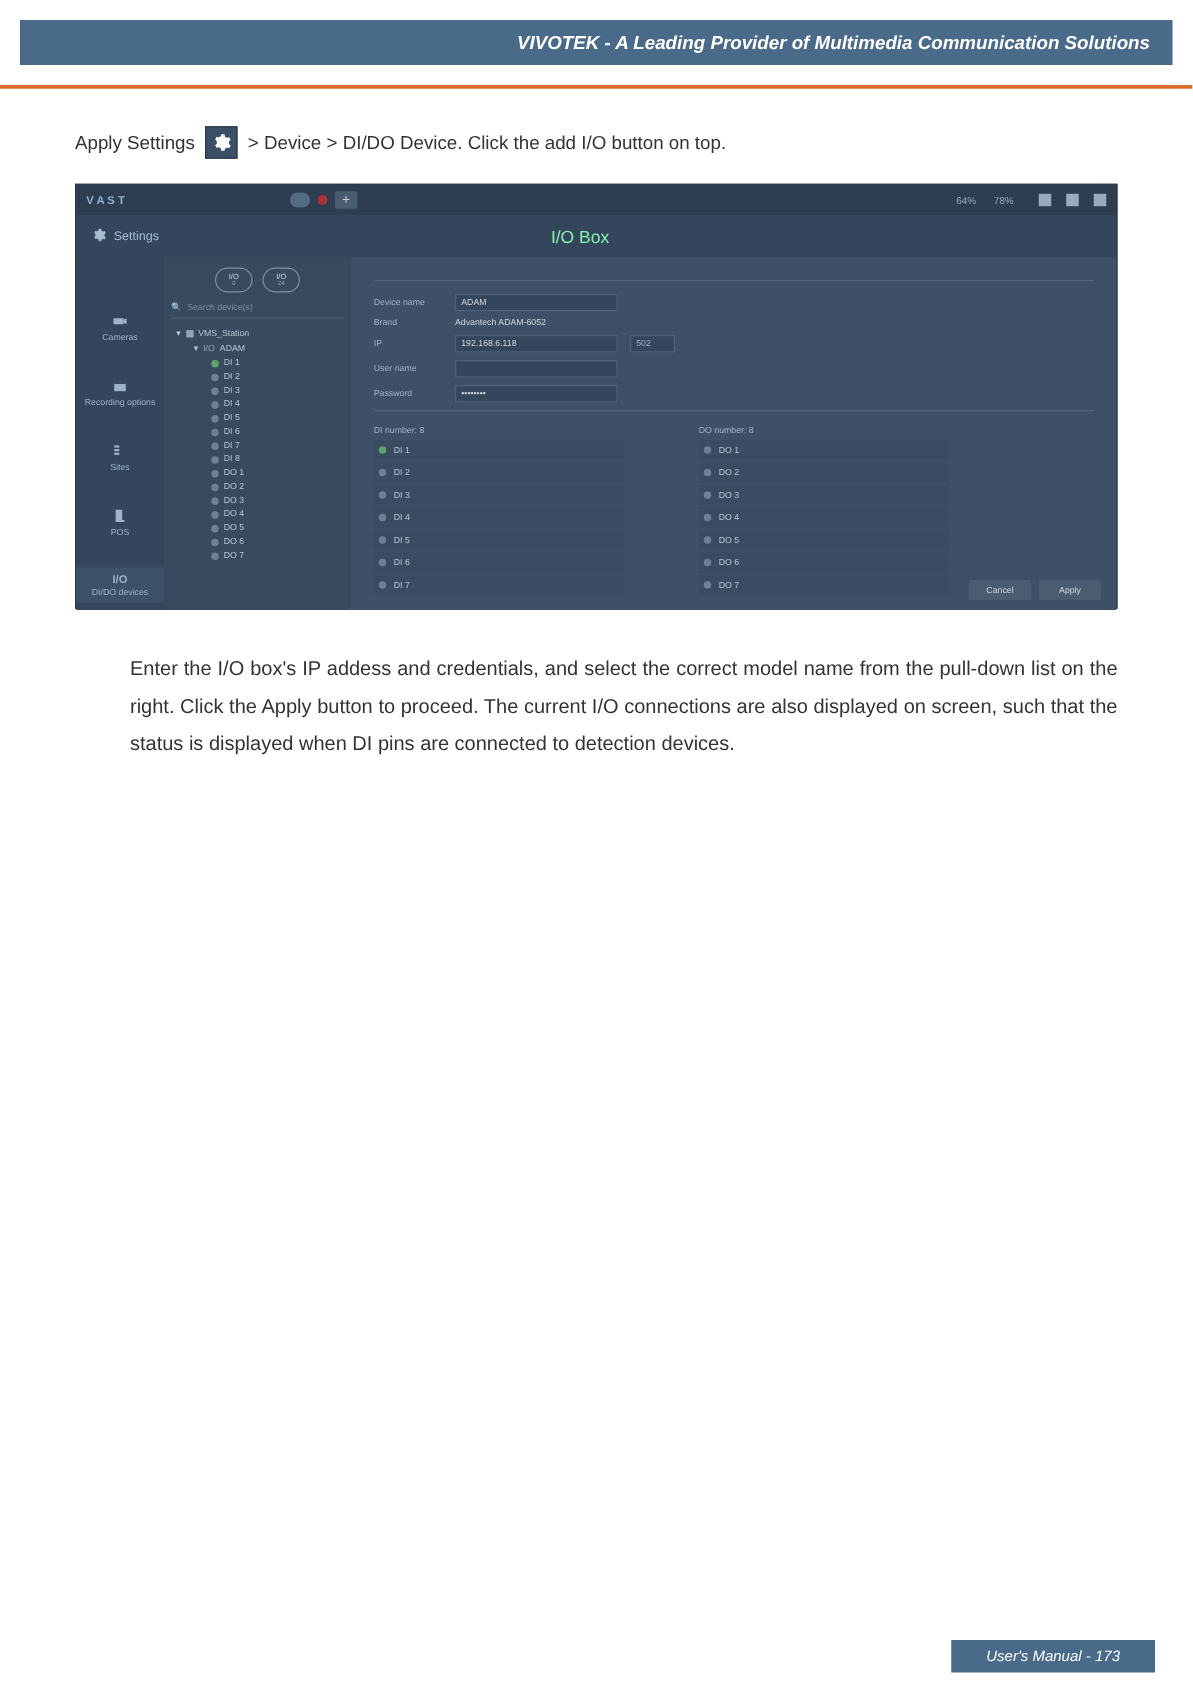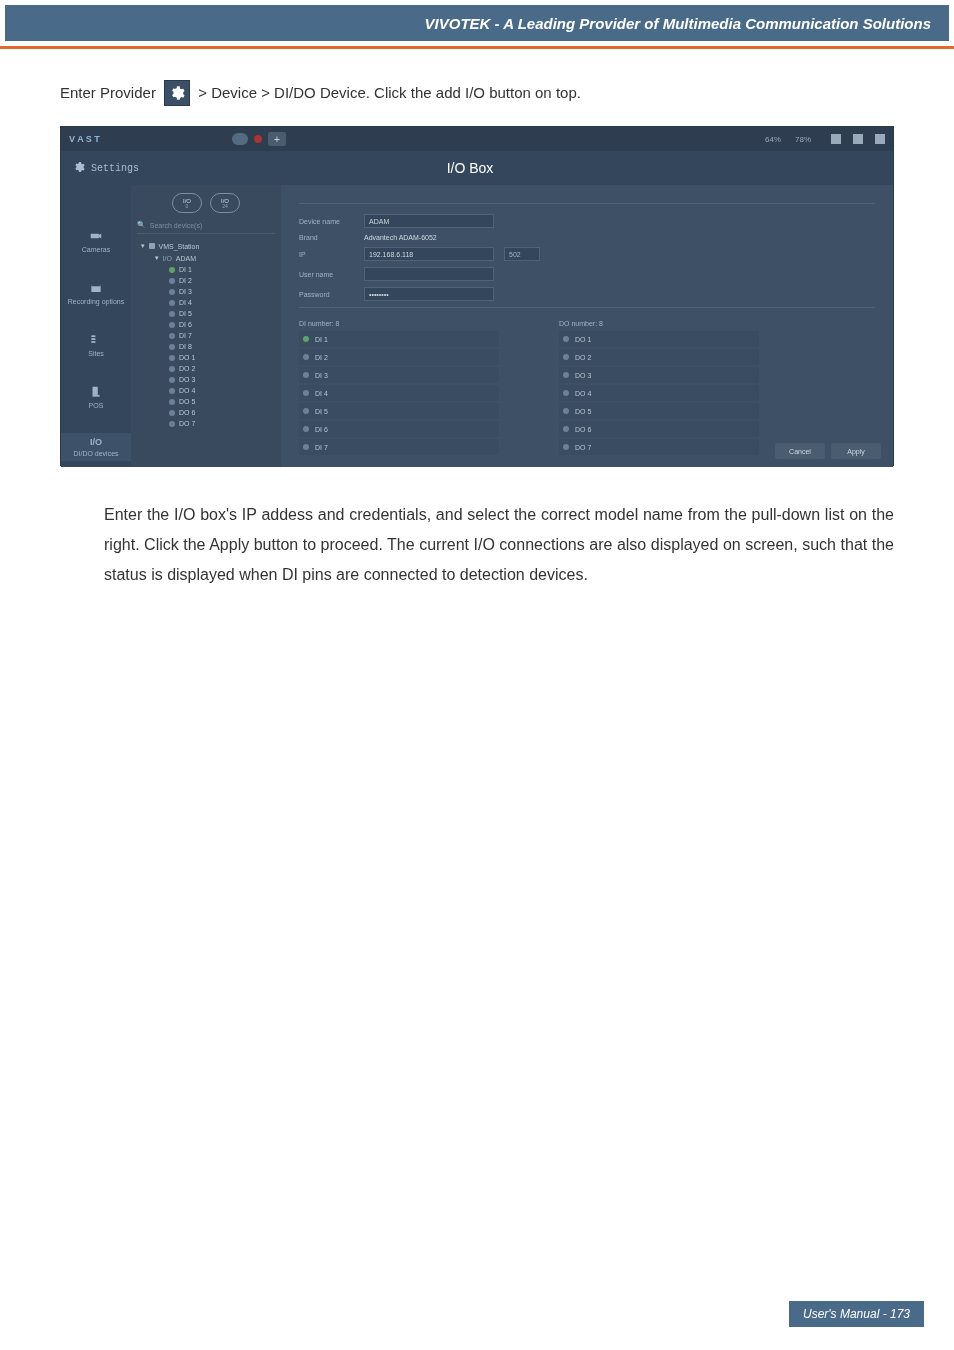--- a/index.html
+++ b/index.html
@@ -2,21 +2,21 @@
 <html><head>
 <meta charset="utf-8">
 <style>
   * { box-sizing: border-box; margin: 0; padding: 0; }
   html, body { width: 954px; height: 1350px; background: #fff; font-family: Arial, Helvetica, sans-serif; }
 
   .page { width: 954px; height: 1350px; position: relative; background: #fff; }
 
   
   .top-banner {
-    height: 36px; background: #4a6a8a; margin: 5px;
+    height: 36px; background: #4a6a8a; margin: 16px;
     display: flex; align-items: center; justify-content: flex-end;
     padding: 0 18px;
   }
   .top-banner .title { color: #fff; font-style: italic; font-weight: bold; font-size: 15px; }
 
   .rule { height: 3px; background: #e06a2a; width: 100%; }
 
   .content { padding: 30px 60px 0 60px; }
 
   .intro-line { font-size: 15px; color: #333; line-height: 28px; }
@@ -47,23 +47,23 @@
     border-radius: 2px; font-size: 11px;
   }
   .shot-top .spacer { flex: 1; }
   .shot-top .status { color: #9ab; font-size: 8px; margin-right: 8px; }
   .shot-top .icon-sq { width: 10px; height: 10px; background: #9ab; display: inline-block; margin-left: 6px; }
 
   .shot-sub {
     height: 34px; background: #33465b; display: flex; align-items: center;
     padding: 0 12px; justify-content: space-between;
   }
-  .shot-sub .left { display: flex; align-items: center; gap: 6px; color: #a8bdd0; font-size: 10px; font-family: Liberation Mono, monospace; }
+  .shot-sub .left { display: flex; align-items: center; gap: 6px; color: #a8bdd0; font-size: 10px; }
   .shot-sub .left svg { width: 12px; height: 12px; }
-  .shot-sub .middle { color: #ffffff; font-size: 14px; }
+  .shot-sub .middle { color: #86efac; font-size: 14px; }
 
   .shot-body { display: flex; height: calc(100% - 56px); }
 
   .left-rail {
     width: 70px; background: #33465b; display: flex; flex-direction: column;
     align-items: center; padding-top: 40px; gap: 20px;
   }
   .rail-item { display: flex; flex-direction: column; align-items: center; gap: 3px; width: 100%; padding: 4px 0; }
   .rail-item.active { background: #3d5268; }
   .rail-icon { width: 16px; height: 14px; display: flex; align-items: center; justify-content: center; color: #9fb4c8; }
@@ -122,35 +122,35 @@
 
   .para {
     font-size: 16px; line-height: 30px; color: #333; margin-top: 34px;
     text-align: justify;
     margin-left: 44px;
   }
 
   .page-footer {
     position: absolute; bottom: 28px; right: 30px;
     background: #4a6a8a; color: #fff; font-style: italic;
-    font-size: 12px; padding: 6px 14px;
+    font-size: 12px; padding: 6px 28px;
   }
 </style>
 </head>
 <body>
 
 <div class="page">
   <div class="top-banner">
     <span class="title">VIVOTEK - A Leading Provider of Multimedia Communication Solutions</span>
   </div>
   <div class="rule"></div>
 
   <div class="content">
     <div class="intro-line">
-      <span>Enter Provider </span>
+      <span>Apply Settings </span>
       <span class="gear-badge">
         <svg viewBox="0 0 24 24" fill="#fff">
             <path d="M12 8a4 4 0 100 8 4 4 0 000-8zm9.4 4a7.5 7.5 0 00-.14-1.4l2.1-1.64-2-3.46-2.48 1a7.6 7.6 0 00-2.42-1.4L16 2h-4l-.46 2.6a7.6 7.6 0 00-2.42 1.4l-2.48-1-2 3.46 2.1 1.64A7.5 7.5 0 006.6 12c0 .47.05.94.14 1.4l-2.1 1.64 2 3.46 2.48-1c.73.6 1.55 1.07 2.42 1.4L12 22h4l.46-2.6c.87-.33 1.69-.8 2.42-1.4l2.48 1 2-3.46-2.1-1.64c.09-.46.14-.93.14-1.4z"></path>
           </svg>
       </span>
       <span> &gt; Device &gt; DI/DO Device. Click the add I/O button on top.</span>
     </div>
 
     <div class="shot">
       <div class="shot-top">

